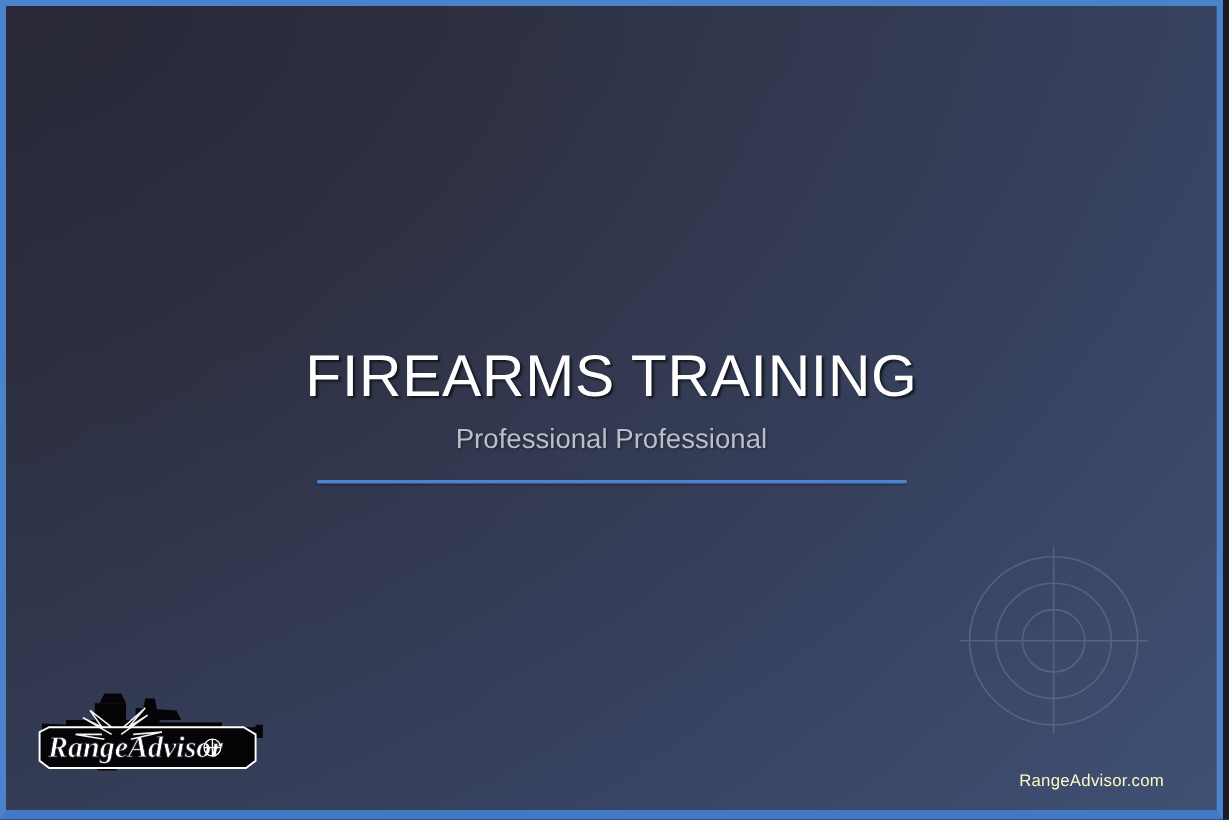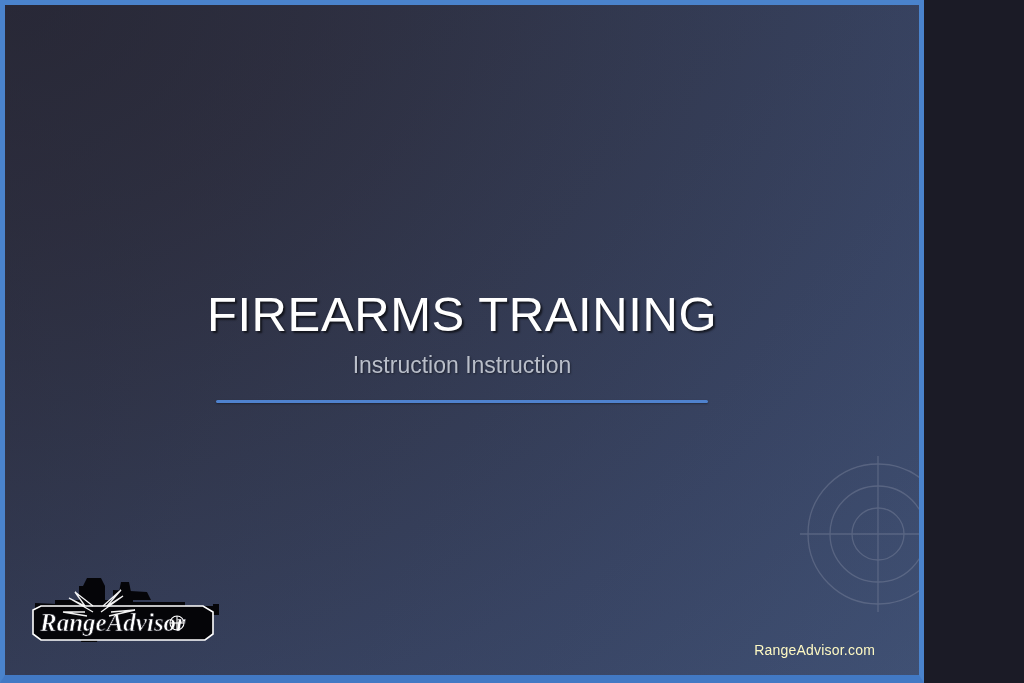--- a/index.html
+++ b/index.html
@@ -6,21 +6,21 @@
     margin: 0;
     padding: 0;
     background: #1b1b26;
   }
   body {
     font-family: "Liberation Sans", sans-serif;
   }
 
   .slide {
     position: relative;
-    width: 924px;
+    width: 1019px;
     height: 683px;
     box-sizing: border-box;
     overflow: hidden;
     background: #4a83cc;      
     border-top: 5px solid #4a83cc;
     border-left: 5px solid #4a83cc;
     border-right: 5px solid #4a83cc;
     border-bottom: 8px solid #4279c4;
   }
 
@@ -125,21 +125,21 @@
         <circle cx="80" cy="80" r="48"></circle>
         <circle cx="80" cy="80" r="26"></circle>
         <line x1="80" y1="2" x2="80" y2="158"></line>
         <line x1="2" y1="80" x2="158" y2="80"></line>
       </g>
     </svg>
   </div>
 
   <div class="title-block">
     <h1 class="slide-title">FIREARMS TRAINING</h1>
-    <p class="slide-subtitle">Instruction Instruction</p>
+    <p class="slide-subtitle">Professional Professional</p>
     <div class="accent-rule"></div>
   </div>
 
   <div class="brand-logo">
     <svg viewBox="0 0 240 85" width="240" height="85" aria-hidden="true">
 
       <g fill="#050508">
 
         <path d="M8,35 L8,52 L18,52 L22,56 L30,56 L30,36 Z"></path>
 

